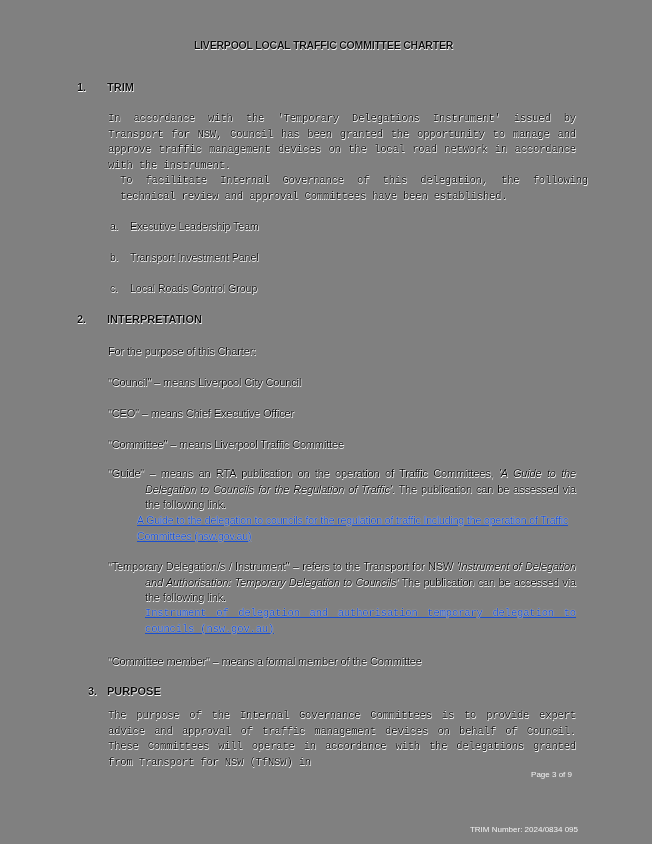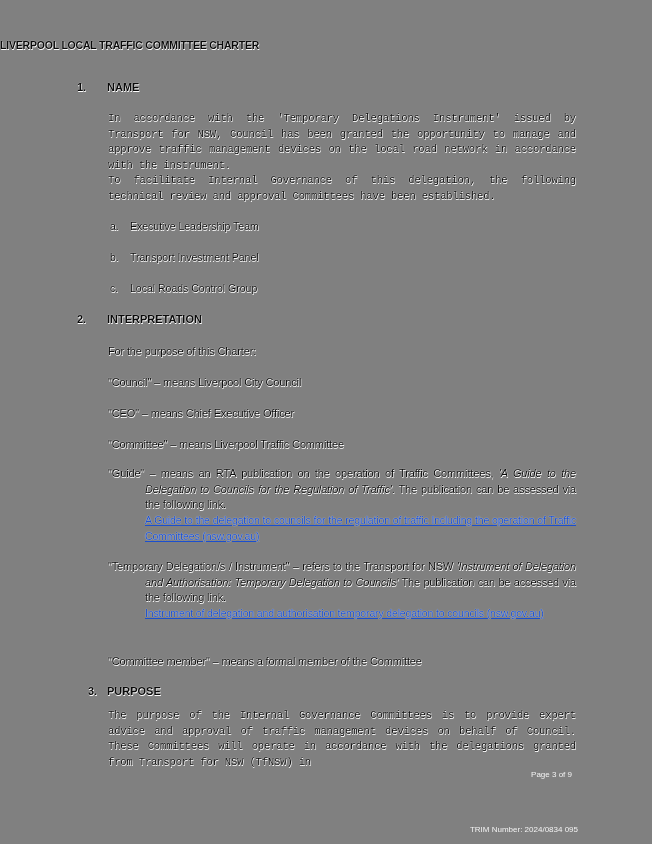--- a/index.html
+++ b/index.html
@@ -17,20 +17,21 @@
     }
     .txt {
       color: #0a0a0a;
       text-shadow: 0 0 1px #ffffff, 0.5px 0.5px 0 #ffffff;
     }
     .page-title {
       position: absolute;
       top: 39px;
       left: 0;
       width: 647px;
+      text-align: center;
       font-size: 10.5px;
       font-weight: bold;
       letter-spacing: -0.2px;
     }
     .section-heading {
       position: absolute;
       font-size: 11px;
       font-weight: bold;
       display: flex;
     }
@@ -89,25 +90,25 @@
     }
     i { font-style: italic; }
   </style>
 </head>
 <body>
 
 <div data-name="page-title" class="page-title txt">LIVERPOOL LOCAL TRAFFIC COMMITTEE CHARTER</div>
 
 <div class="section-heading txt" style="top:81px; left:77px;" data-name="section-heading-name">
   <span class="num" data-name="section-number">1.</span>
-  <span data-name="section-title">NAME</span>
+  <span data-name="section-title">TRIM</span>
 </div>
 
 <div class="para txt" style="top:111px;" data-name="paragraph-instrument">In accordance with the 'Temporary Delegations Instrument' issued by Transport for NSW, Council has been granted the opportunity to manage and approve traffic management devices on the local road network in accordance with the instrument.</div>
-<div class="para txt" style="top:173px;" data-name="paragraph-governance">To facilitate Internal Governance of this delegation, the following technical review and approval Committees have been established.</div>
+<div class="para txt" style="top:173px;margin-left:12px;" data-name="paragraph-governance">To facilitate Internal Governance of this delegation, the following technical review and approval Committees have been established.</div>
 
 <div class="list-item txt" style="top:220px;" data-name="list-item-executive-leadership-team">
   <span class="marker" data-name="list-marker">a.</span>
   <span data-name="list-label">Executive Leadership Team</span>
 </div>
 <div class="list-item txt" style="top:251px;" data-name="list-item-transport-investment-panel">
   <span class="marker" data-name="list-marker">b.</span>
   <span data-name="list-label">Transport Investment Panel</span>
 </div>
 <div class="list-item txt" style="top:282px;" data-name="list-item-local-roads-control-group">
@@ -125,29 +126,29 @@
 <div class="def txt" style="top:406px;" data-name="definition-ceo">"CEO" – means Chief Executive Officer</div>
 <div class="def txt" style="top:437px;" data-name="definition-committee">"Committee" – means Liverpool Traffic Committee</div>
 
 <div class="def txt" style="top:466px;" data-name="definition-guide">
   <div class="first">
     <span data-name="definition-term">"Guide" – means an RTA publication on the operation of Traffic Committees,</span>
     <i data-name="guide-title-italic">'A Guide to the Delegation to Councils for the Regulation of Traffic'</i><span data-name="definition-rest">. The publication can be assessed via the following link.</span>
   </div>
   <div class="cont" style="margin-top:-15.5px; text-indent:0;"></div>
 </div>
-<a class="link" style="position:absolute; top:513px; left:145px; width:431px; font-size:10.5px; line-height:15.5px; letter-spacing:-0.15px;" data-name="guide-link">A Guide to the delegation to councils for the regulation of traffic Including the operation of Traffic Committees (nsw.gov.au)</a>
+<a class="link" style="position:absolute; top:513px; left:137px; width:431px; font-size:10.5px; line-height:15.5px; letter-spacing:-0.15px;" data-name="guide-link">A Guide to the delegation to councils for the regulation of traffic Including the operation of Traffic Committees (nsw.gov.au)</a>
 
 <div class="def txt" style="top:559px;" data-name="definition-temporary-delegation">
   <div class="first">
     <span data-name="definition-term">"Temporary Delegation/s / Instrument" – refers to the Transport for NSW</span>
     <i data-name="instrument-title-italic">'Instrument of Delegation and Authorisation: Temporary Delegation to Councils'</i><span data-name="definition-rest"> The publication can be accessed via the following link.</span>
   </div>
 </div>
-<a class="link" style="position:absolute; top:606px; left:145px; width:431px; font-size:10.5px; line-height:15.5px; letter-spacing:-0.15px;" data-name="instrument-link">Instrument of delegation and authorisation temporary delegation to councils (nsw.gov.au)</a>
+<a class="link" style="position:absolute; top:606px; left:145px; width:431px; font-size:10.5px; line-height:15.5px; letter-spacing:-0.15px;font-family:Liberation Mono, monospace;" data-name="instrument-link">Instrument of delegation and authorisation temporary delegation to councils (nsw.gov.au)</a>
 
 <div class="def txt" style="top:654px;" data-name="definition-committee-member">"Committee member" – means a formal member of the Committee</div>
 
 <div class="section-heading txt" style="top:685px; left:88px;" data-name="section-heading-purpose">
   <span class="num" style="width:19px;" data-name="section-number">3.</span>
   <span data-name="section-title">PURPOSE</span>
 </div>
 
 <div class="para txt" style="top:708px;" data-name="paragraph-purpose">The purpose of the Internal Governance Committees is to provide expert advice and approval of traffic management devices on behalf of Council. These Committees will operate in accordance with the delegations granted from Transport for NSW (TfNSW) in</div>
 

